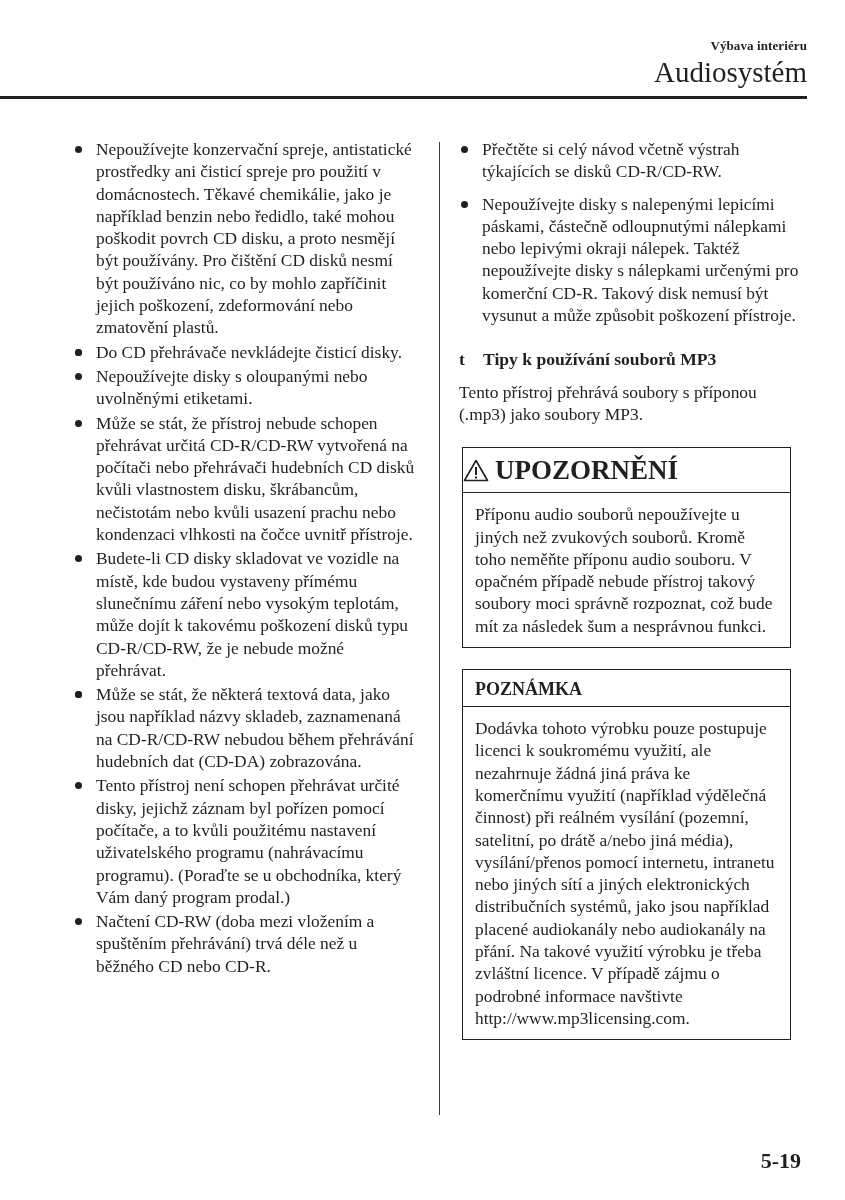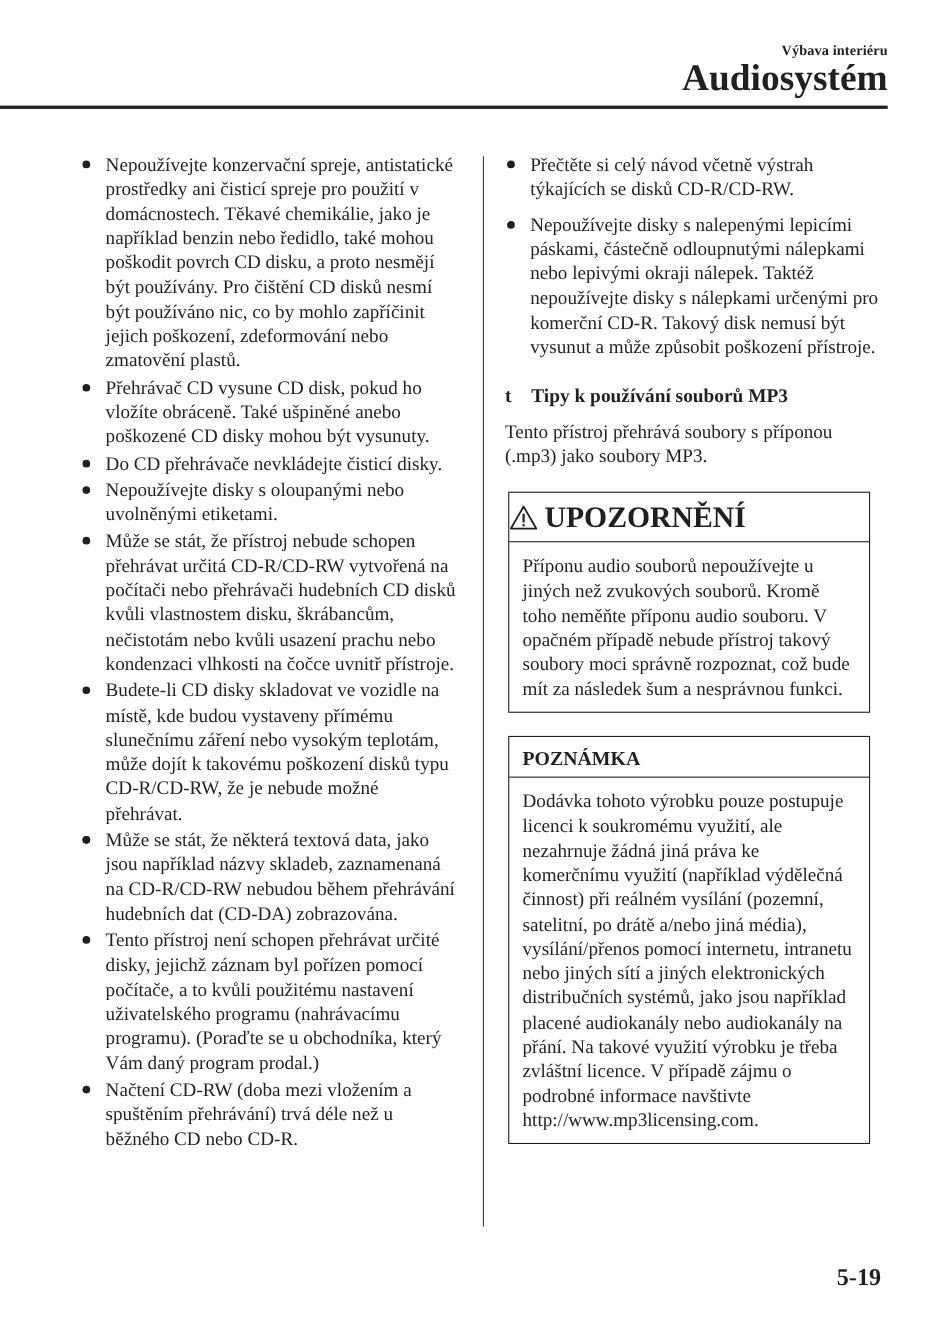--- a/index.html
+++ b/index.html
@@ -6,21 +6,21 @@
   body {
     width: 845px; height: 1200px; position: relative; overflow: hidden;
     font-family: "Liberation Serif", "DejaVu Serif", serif; color: #231f20;
   }
   .header-section {
     position: absolute; right: 38px; top: 38px; text-align: left;
     font-weight: bold; font-size: 13px; letter-spacing: 0.1px;
   }
   .header-title {
     position: absolute; right: 38px; top: 54px; text-align: right;
-    font-weight: bold; font-size: 34px; line-height: 36px;
+    font-weight: normal; font-size: 29px; line-height: 36px;
   }
   .header-rule {
     position: absolute; left: 0; right: 38px; top: 96px; height: 3px; background: #231f20;
   }
   .col-divider {
     position: absolute; left: 439px; top: 142px; width: 1px; height: 973px; background: #3a3a3a;
   }
   .col { position: absolute; font-size: 17.4px; line-height: 22.3px; }
   .col-left { left: 73px; top: 138px; width: 345px; }
   .col-right { left: 459px; top: 138px; width: 345px; }
@@ -57,21 +57,21 @@
 
 <div class="header-section">Výbava interiéru</div>
 <div class="header-title">Audiosystém</div>
 <div class="header-rule"></div>
 
 <div class="col-divider"></div>
 
 <div class="col col-left">
   <ul class="bullets">
     <li><span class="bullet"></span><span>Nepoužívejte konzervační spreje, antistatické prostředky ani čisticí spreje pro použití v domácnostech. Těkavé chemikálie, jako je například benzin nebo ředidlo, také mohou poškodit povrch CD disku, a proto nesmějí být používány. Pro čištění CD disků nesmí být používáno nic, co by mohlo zapříčinit jejich poškození, zdeformování nebo zmatovění plastů.</span></li>
-    <li><span class="bullet"></span><span>Přehrávač CD vysune CD disk, pokud ho vložíte obráceně. Také ušpiněné anebo poškozené CD disky mohou být vysunuty.</span></li>
+    <li><span class="bullet"></span></li>
     <li><span class="bullet"></span><span>Do CD přehrávače nevkládejte čisticí disky.</span></li>
     <li><span class="bullet"></span><span>Nepoužívejte disky s oloupanými nebo uvolněnými etiketami.</span></li>
     <li><span class="bullet"></span><span>Může se stát, že přístroj nebude schopen přehrávat určitá CD-R/CD-RW vytvořená na počítači nebo přehrávači hudebních CD disků kvůli vlastnostem disku, škrábancům, nečistotám nebo kvůli usazení prachu nebo kondenzaci vlhkosti na čočce uvnitř přístroje.</span></li>
     <li><span class="bullet"></span><span>Budete-li CD disky skladovat ve vozidle na místě, kde budou vystaveny přímému slunečnímu záření nebo vysokým teplotám, může dojít k takovému poškození disků typu CD-R/CD-RW, že je nebude možné přehrávat.</span></li>
     <li><span class="bullet"></span></li>
     <li><span class="bullet"></span><span>Může se stát, že některá textová data, jako jsou například názvy skladeb, zaznamenaná na CD-R/CD-RW nebudou během přehrávání hudebních dat (CD-DA) zobrazována.</span></li>
     <li><span class="bullet"></span><span>Tento přístroj není schopen přehrávat určité disky, jejichž záznam byl pořízen pomocí počítače, a to kvůli použitému nastavení uživatelského programu (nahrávacímu programu). (Poraďte se u obchodníka, který Vám daný program prodal.)</span></li>
     <li><span class="bullet"></span><span>Načtení CD-RW (doba mezi vložením a spuštěním přehrávání) trvá déle než u běžného CD nebo CD-R.</span></li>
   </ul>
 </div>

